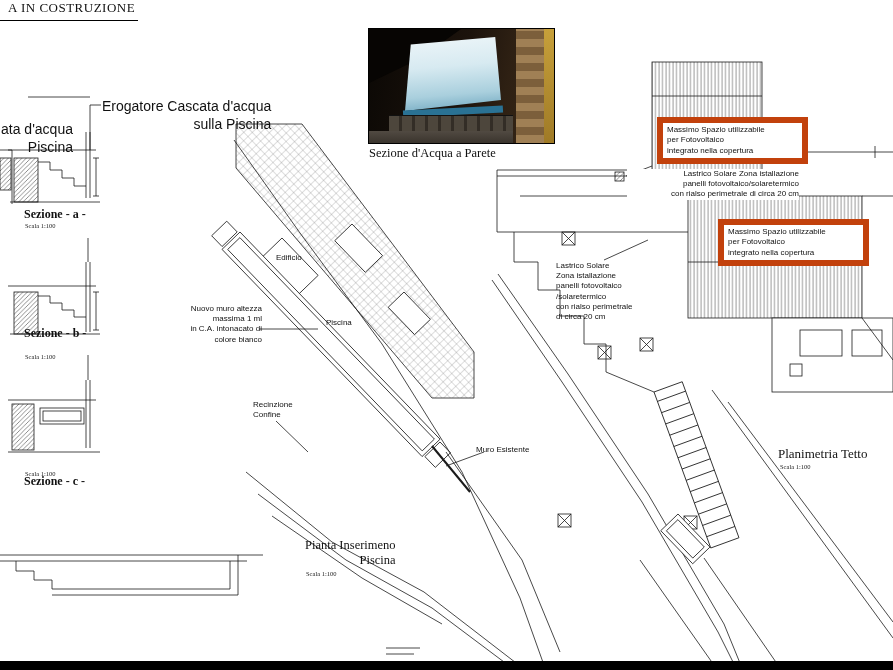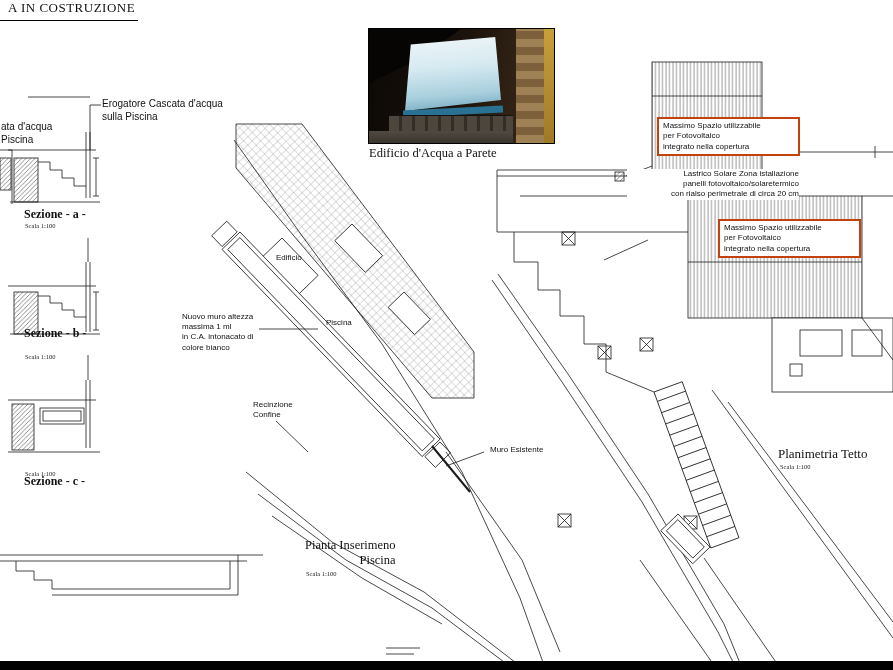--- a/index.html
+++ b/index.html
@@ -2,27 +2,27 @@
 <html><head>
 <meta charset="utf-8">
 <style>
   html,body{margin:0;padding:0;background:#fff;}
   .canvas{position:relative;width:893px;height:670px;background:#fff;overflow:hidden;
           font-family:"Liberation Sans",sans-serif;color:#111;}
   .abs{position:absolute;}
   .ml{white-space:pre-line;}
   .title{left:0;top:0;width:130px;padding:0 0 4px 8px;border-bottom:1.5px solid #000;
          font-family:"Liberation Serif",serif;font-size:13px;letter-spacing:.5px;}
-  .ann{font-size:10px;line-height:1.25;color:#111;}
+  .ann{font-size:14px;line-height:1.25;color:#111;text-align:right;}
   .ann-sm{font-size:8px;line-height:1.28;color:#111;}
   .sez-title{font-family:"Liberation Serif",serif;font-weight:bold;font-size:12px;}
   .scale{font-family:"Liberation Serif",serif;font-size:6.5px;color:#222;}
   .serif-cap{font-family:"Liberation Serif",serif;font-size:12.5px;}
   .big-title{font-family:"Liberation Serif",serif;font-size:13px;text-align:center;}
-  .massimo-box{border:2px solid #c2410c;background:#fff;font-size:8px;line-height:1.3;
+  .massimo-box{border:6px solid #c2410c;background:#fff;font-size:8px;line-height:1.3;
                padding:2px 4px;white-space:pre-line;width:131px;}
   .lastrico-top{background:#fff;}
   .drawing{position:absolute;left:0;top:0;}
   
   .photo{left:368px;top:28px;width:185px;height:114px;border:1px solid #000;
          background:#17110c;overflow:hidden;}
   .ph-bg{position:absolute;inset:0;background:linear-gradient(100deg,#0b0805 0%,#1c130c 50%,#2e2013 72%,#3b2a18 100%);}
   .ph-beam{position:absolute;left:0;top:0;width:92px;height:54px;background:#070503;
            clip-path:polygon(0 0,100% 0,55% 55%,0 100%);}
   .ph-water{position:absolute;left:36px;top:8px;width:96px;height:74px;
@@ -217,41 +217,47 @@
   <div class="abs photo">
     <div class="ph-bg"></div>
     <div class="ph-beam"></div>
     <div class="ph-water"></div>
     <div class="ph-glow"></div>
     <div class="ph-base"></div>
     <div class="ph-wall"></div>
     <div class="ph-yellow"></div>
     <div class="ph-floor"></div>
   </div>
-  <div class="abs serif-cap" style="left:369px;top:146px;">Edificio d'Acqua a Parete</div>
+  <div class="abs serif-cap" style="left:369px;top:146px;">Sezione d'Acqua a Parete</div>
 
   <div class="abs ann-sm" style="left:276px;top:253px;">Edificio</div>
   <div class="abs ann-sm" style="left:326px;top:318px;">Piscina</div>
-  <div class="abs ann-sm ml" style="left:182px;top:312px;width:80px;">Nuovo muro altezza
+  <div class="abs ann-sm ml" style="left:182px;top:304px;width:80px;text-align:right;">Nuovo muro altezza
 massima 1 ml
 in C.A. intonacato di
 colore bianco</div>
   <div class="abs ann-sm ml" style="left:253px;top:400px;">Recinzione
 Confine</div>
-  <div class="abs ann-sm" style="left:490px;top:445px;">Muro Esistente</div>
+  <div class="abs ann-sm" style="left:476px;top:445px;">Muro Esistente</div>
   <div class="abs serif-cap ml" style="left:305px;top:538px;text-align:right;">Pianta Inserimeno
 Piscina</div>
   <div class="abs scale" style="left:306px;top:570px;">Scala 1:100</div>
 
   <div class="abs massimo-box" style="left:657px;top:117px;">Massimo Spazio utilizzabile
 per Fotovoltaico
 integrato nella copertura</div>
   <div class="abs massimo-box" style="left:718px;top:219px;">Massimo Spazio utilizzabile
 per Fotovoltaico
 integrato nella copertura</div>
   <div class="abs ann-sm ml lastrico-top" style="left:627px;top:169px;width:172px;text-align:right;">Lastrico Solare Zona istallazione
 panelli fotovoltaico/solaretermico
 con rialso perimetrale di circa 20 cm</div>
+  <div class="abs ann-sm ml" style="left:556px;top:261px;width:96px;">Lastrico Solare
+Zona istallazione
+panelli fotovoltaico
+/solaretermico
+con rialso perimetrale
+di circa 20 cm</div>
   <div class="abs big-title" style="left:778px;top:446px;">Planimetria Tetto</div>
   <div class="abs scale" style="left:780px;top:463px;">Scala 1:100</div>
 
   <div class="abs bottom-bar"></div>
 </div>
 
 </body></html>

